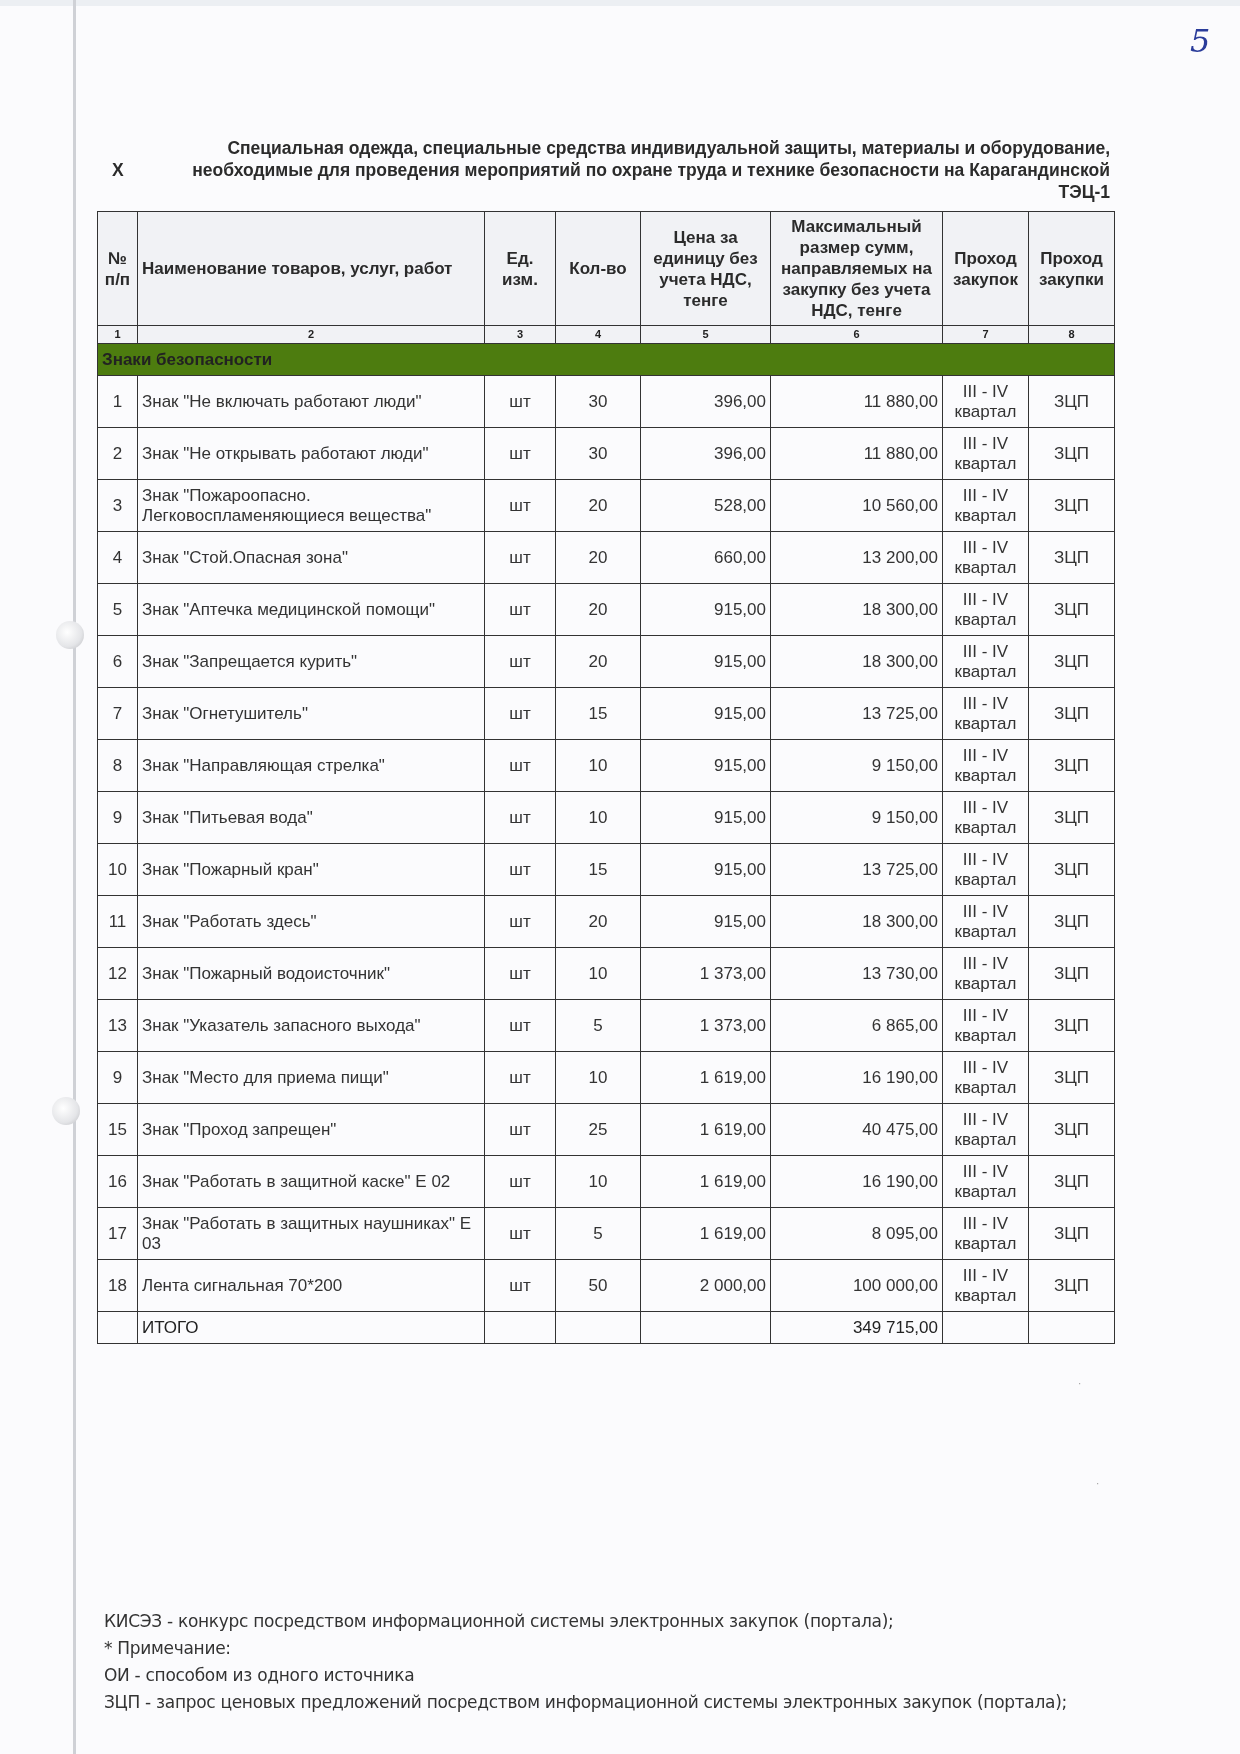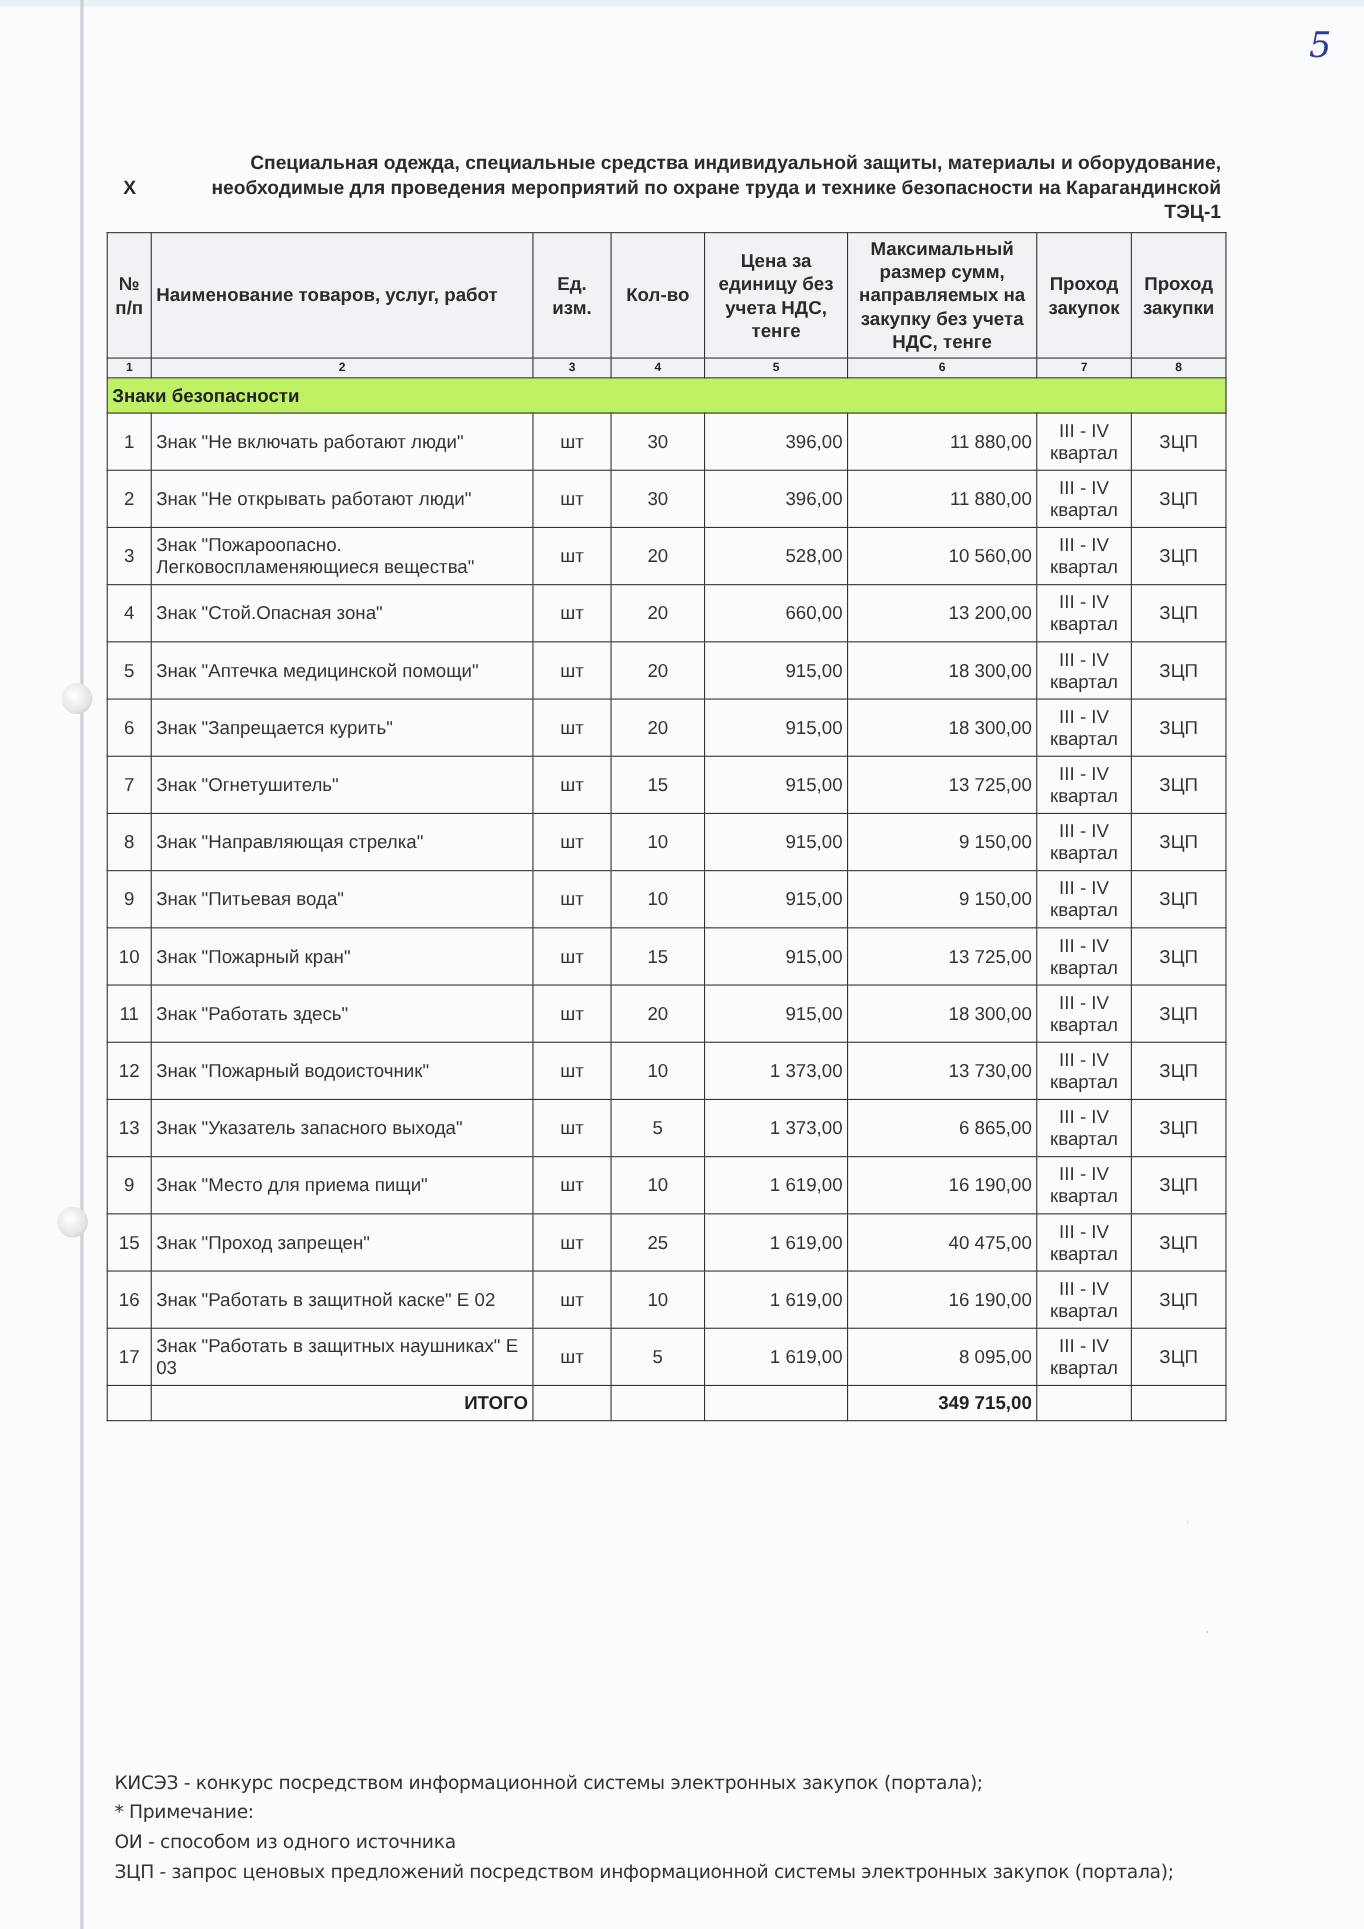--- a/index.html
+++ b/index.html
@@ -14,23 +14,23 @@
   .title-block { position:absolute; left:112px; top:137px; width:1000px; font-weight:bold; font-size:17.5px;
                  line-height:22px; color:#2b2b2b; }
   .title-x { position:absolute; left:0; top:22px; font-weight:bold; }
   .title-text { position:absolute; left:38px; top:0; width:960px;text-align:right; }
   table.main { position:absolute; left:97px; top:211px; width:1017px; border-collapse:collapse;
                table-layout:fixed; font-size:17px; }
   table.main td, table.main th { border:1.5px solid #333; padding:0 4px; }
   table.main th { font-weight:bold; font-size:17px; line-height:21px; height:113px; color:#2b2b2b; }
   tr.numrow td { height:17px; font-size:11px; text-align:center; font-weight:bold; line-height:17px; background:#f1f2f5; }
   tr.header th { background:#f1f2f5; }
-  tr.section td { height:31px; font-weight:bold; font-size:17px; background:#bef264; }
+  tr.section td { height:31px; font-weight:bold; font-size:17px; background:#4d7c0f; }
   tr.item td { height:51px; line-height:20px; color:#333; }
-  tr.total td { height:31px; font-weight:bold;text-align:right; }
+  tr.total td { height:31px; font-weight:normal; }
   .c { text-align:center; }
   .r { text-align:right; }
   .l { text-align:left; }
   .footer { position:absolute; left:104px; top:1608px; font-size:17px; line-height:27px; color:#333;
             font-family:"DejaVu Sans", sans-serif; letter-spacing:-0.3px; }
   .speck { position:absolute; color:#999; font-size:10px; }
 </style>
 </head>
 <body>
 
@@ -246,20 +246,30 @@
       <tr class="item">
         <td class="c">17</td>
         <td class="l">Знак "Работать в защитных наушниках" Е 03</td>
         <td class="c">шт</td>
         <td class="c">5</td>
         <td class="r">1 619,00</td>
         <td class="r">8 095,00</td>
         <td class="c">III - IV квартал</td>
         <td class="c">ЗЦП</td>
       </tr>
+      <tr class="item">
+        <td class="c">18</td>
+        <td class="l">Лента сигнальная 70*200</td>
+        <td class="c">шт</td>
+        <td class="c">50</td>
+        <td class="r">2 000,00</td>
+        <td class="r">100 000,00</td>
+        <td class="c">III - IV квартал</td>
+        <td class="c">ЗЦП</td>
+      </tr>
       <tr class="total">
         <td class="c"></td>
         <td class="l">ИТОГО</td>
         <td class="c"></td>
         <td class="c"></td>
         <td class="c"></td>
         <td class="r">349 715,00</td>
         <td class="c"></td>
         <td class="c"></td>
       </tr>

